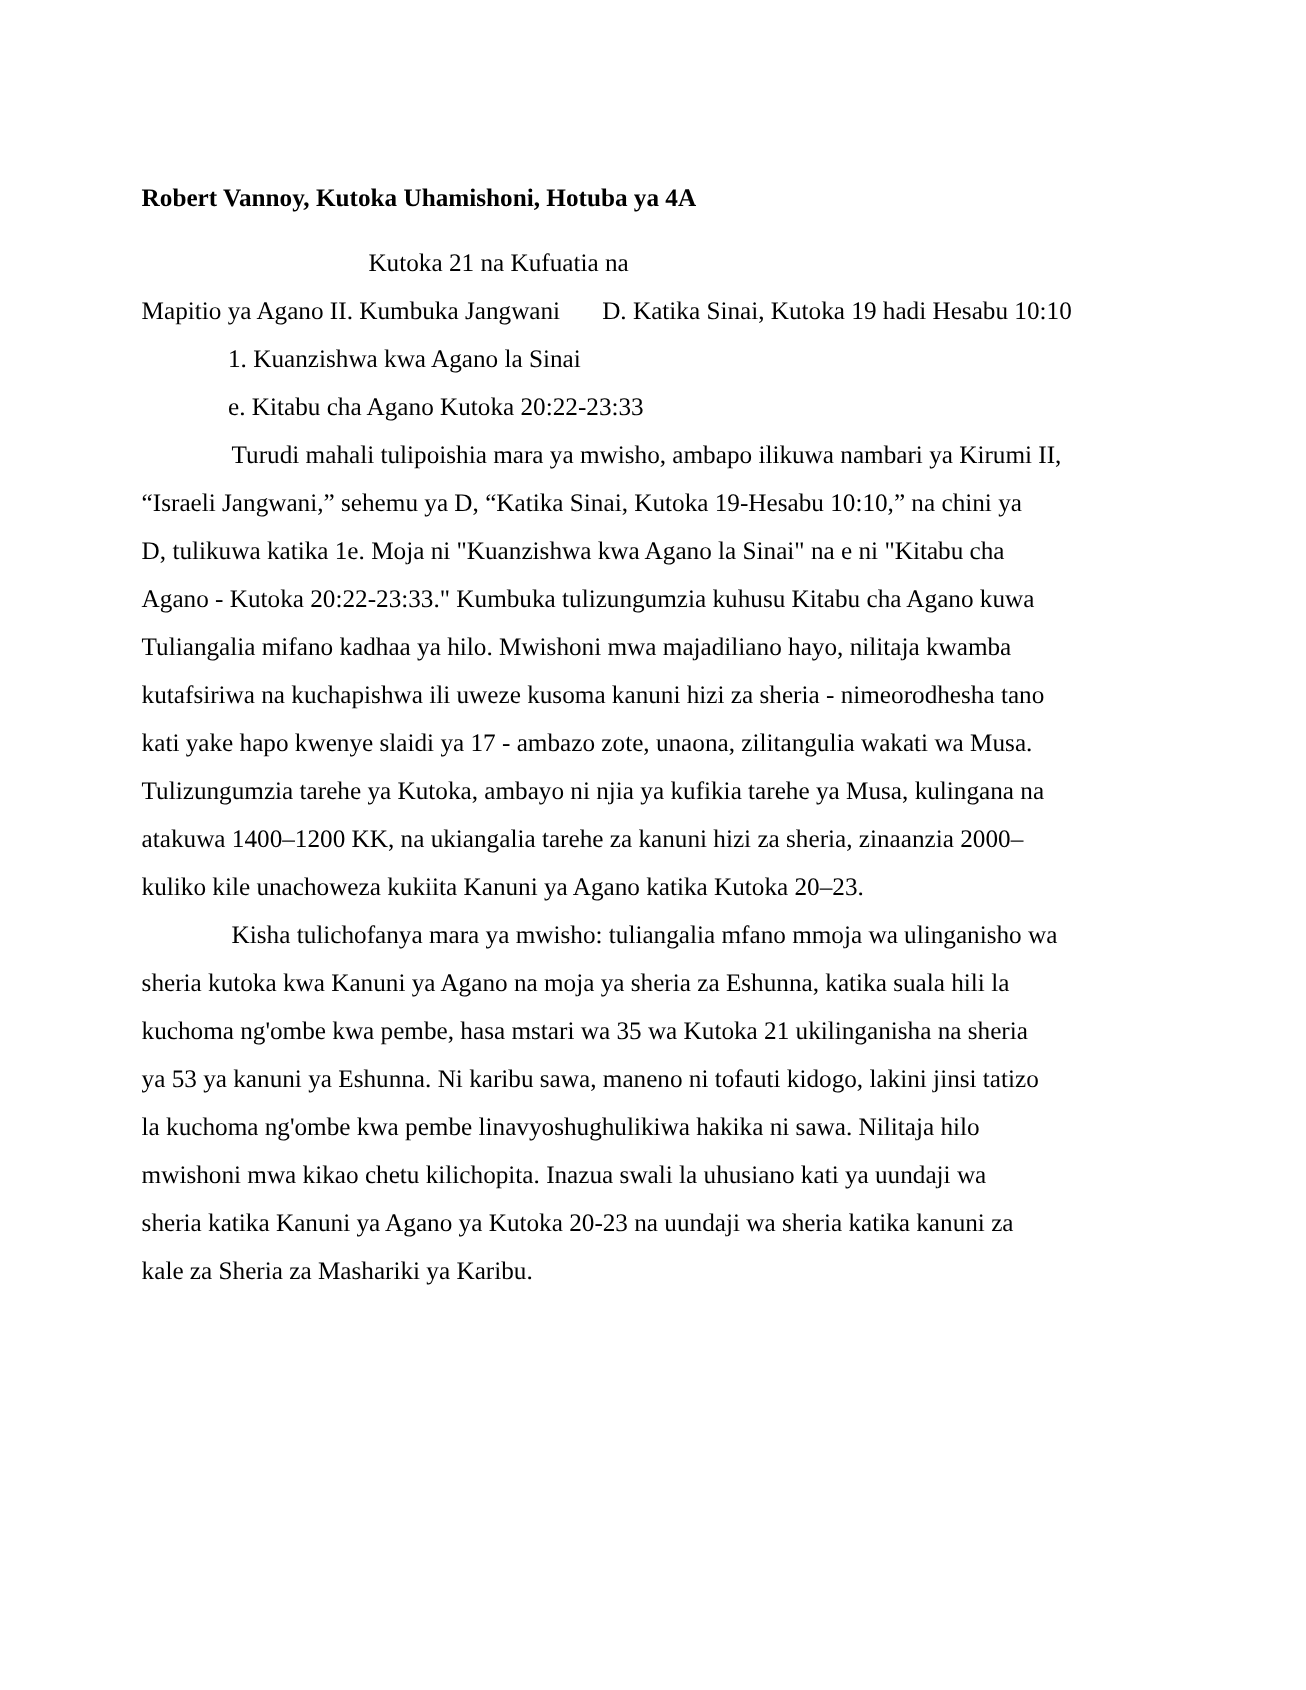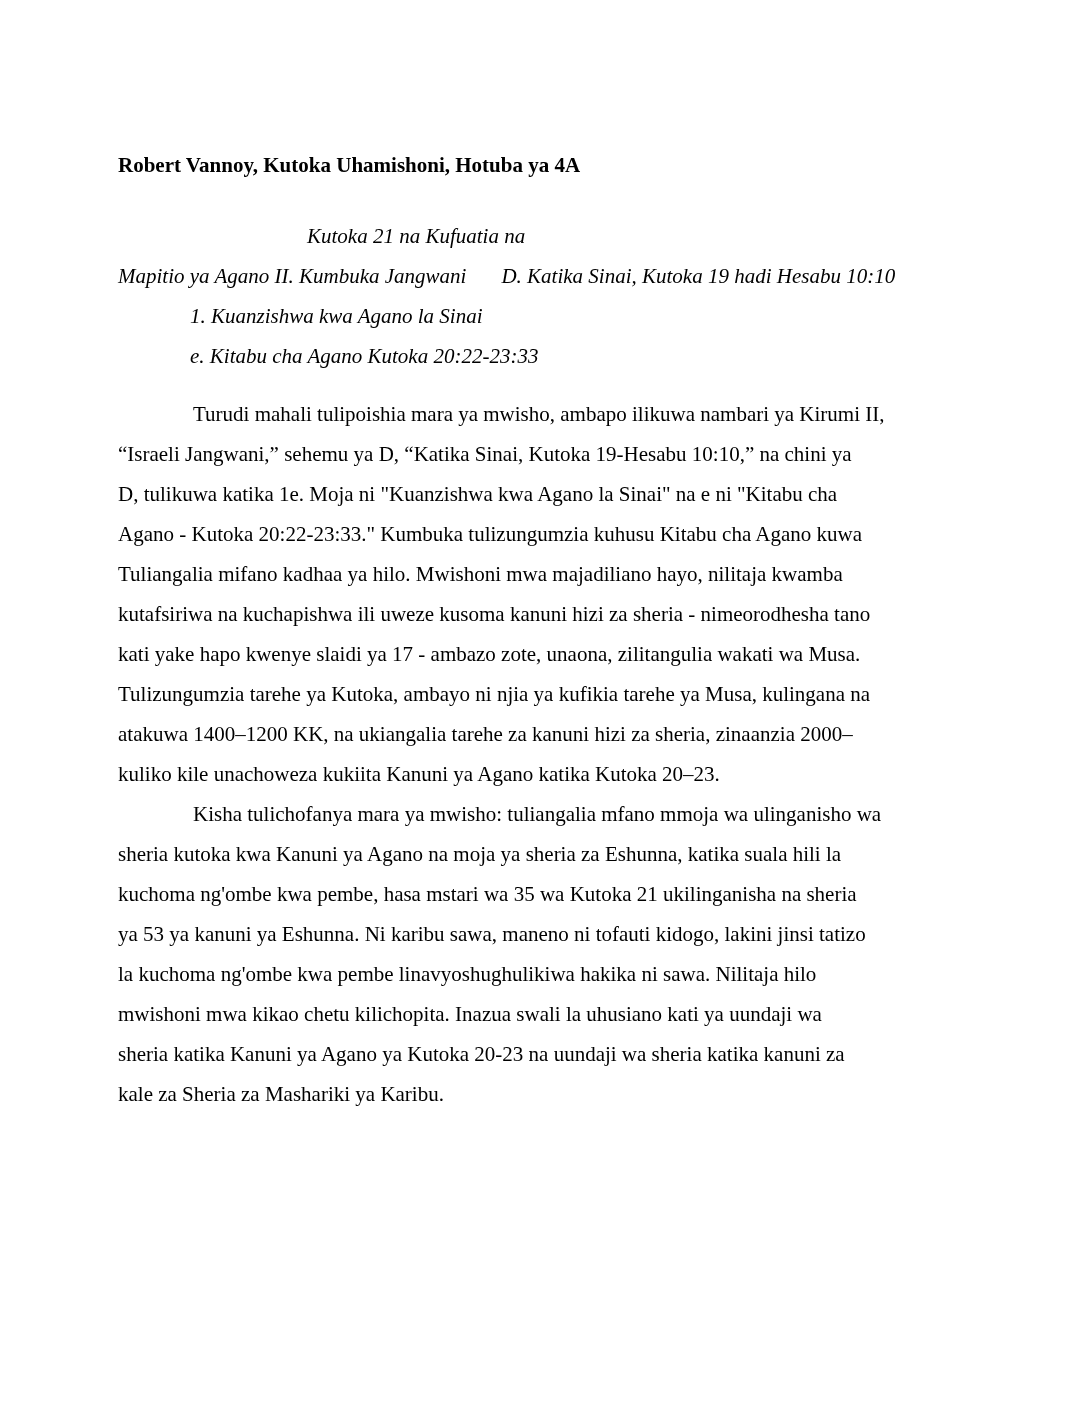--- a/index.html
+++ b/index.html
@@ -18,32 +18,30 @@
     box-sizing: border-box;
     padding: 145px 118px 0 118px;
     overflow: hidden;
   }
   .doc-title {
     font-weight: bold;
     line-height: 40px;
     white-space: nowrap;
   }
   .outline {
-    margin-top: 31px;
-    font-style: italic;
+    margin-top: 14px;
   }
   .line {
     line-height: 40px;
     white-space: nowrap;
   }
   .indent-center { padding-left: 189px; }
   .indent-sub    { padding-left: 72px; }
   .seg-gap       { display: inline-block; margin-left: 35px; }
   .body-text {
-    margin-top: 18px;
   }
   .pline {
     line-height: 40px;
     white-space: nowrap;
   }
   .first-line { padding-left: 75px; }
 </style>
 </head>
 <body>
 

